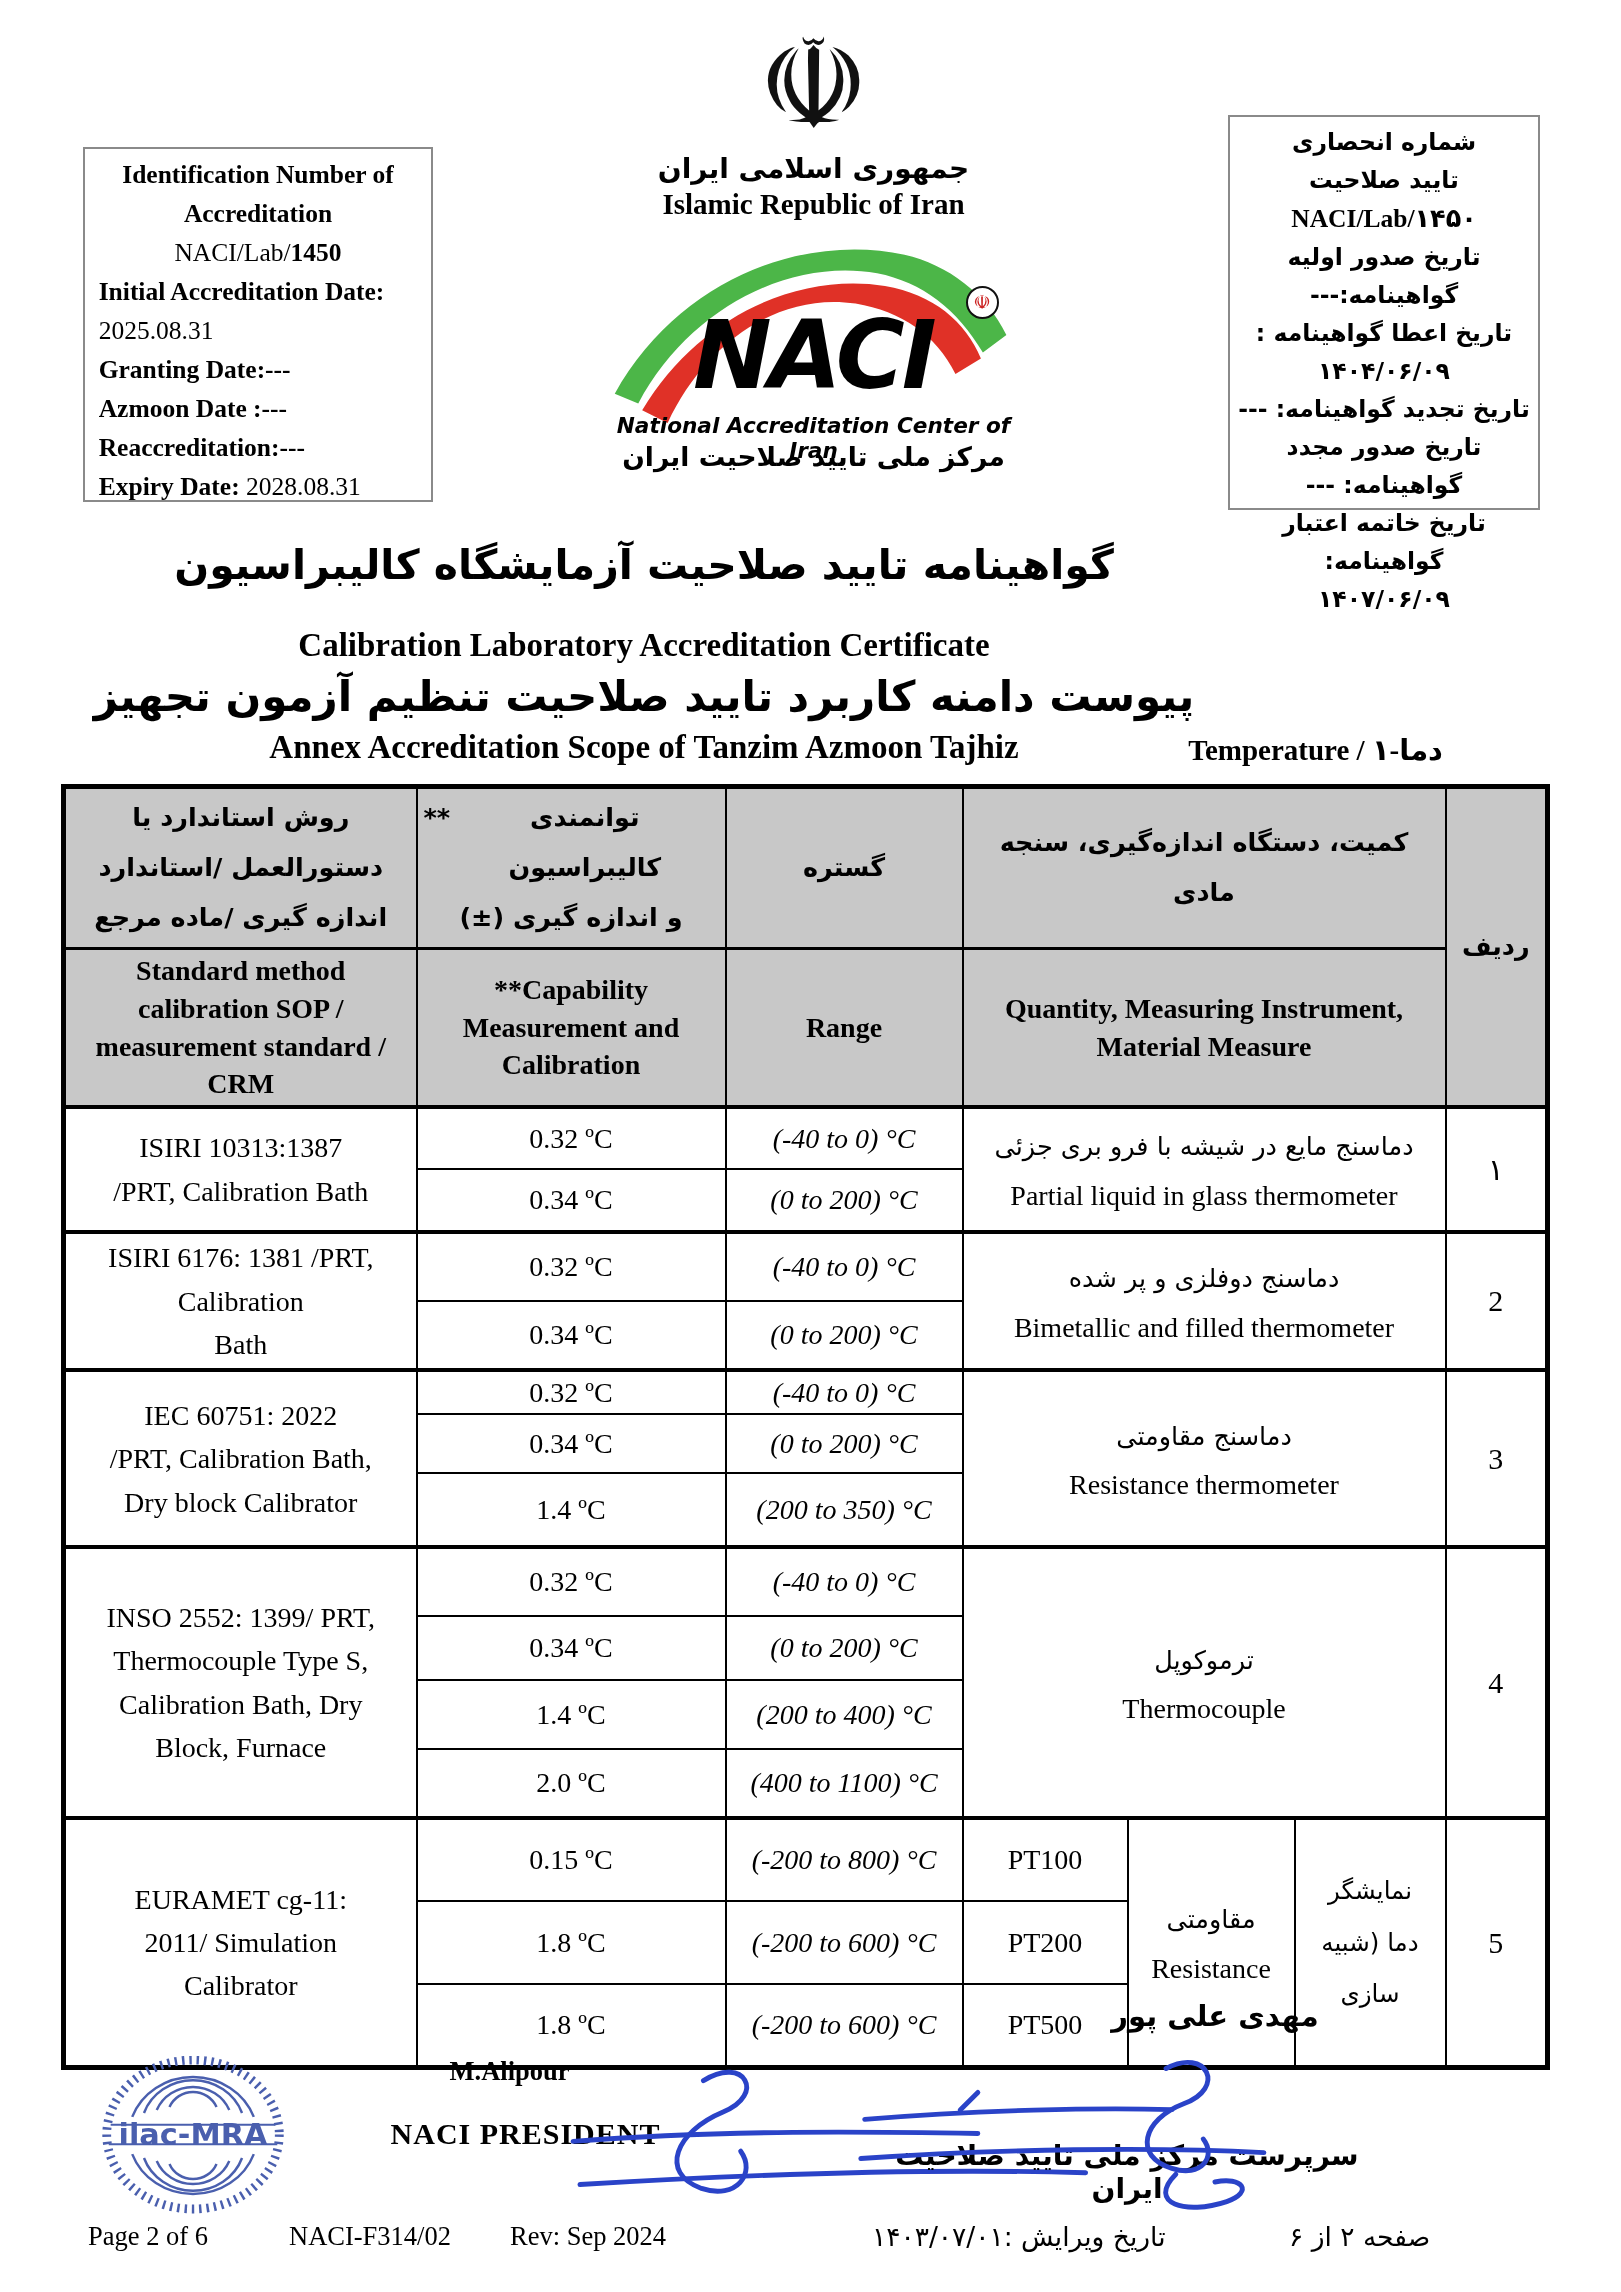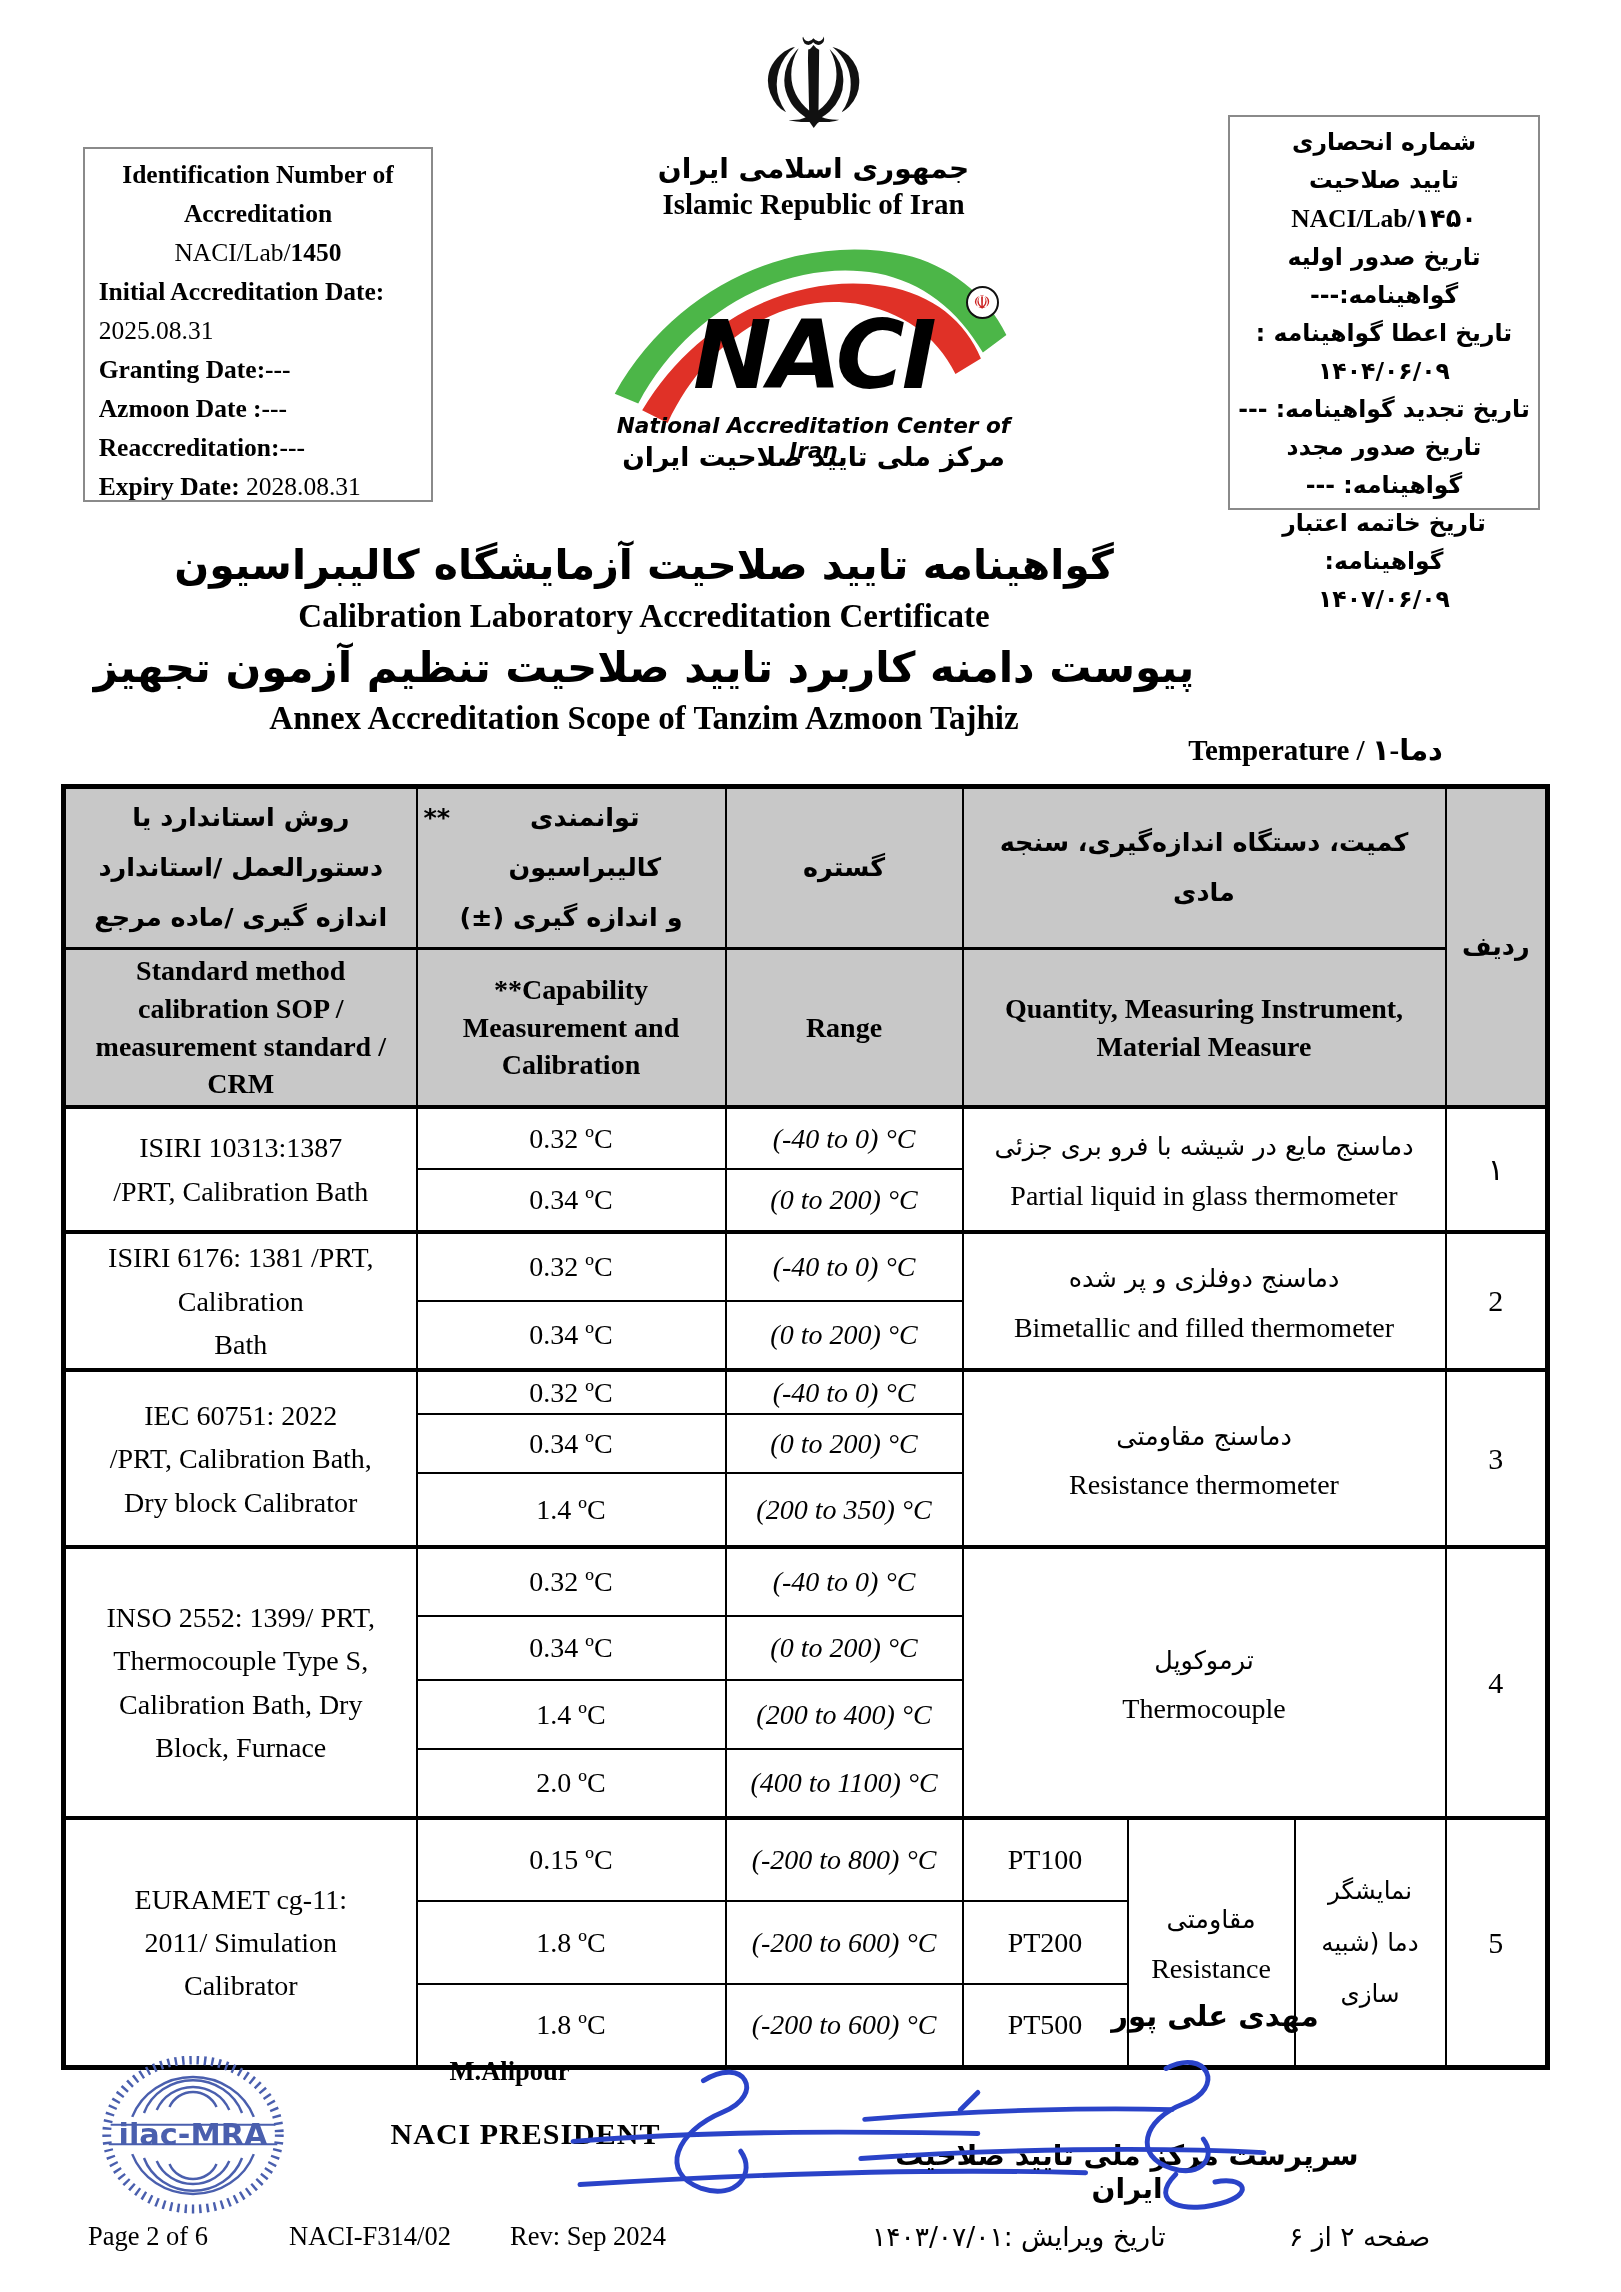--- a/index.html
+++ b/index.html
@@ -31,21 +31,21 @@
                 border:2px solid #111; background:#fff; color:#c22; font-size:19.6px; line-height:29px;
                 font-family:"DejaVu Sans", sans-serif; text-align:center; }
   .naci-sub-en { position:absolute; top:184px; width:100%; font-family:"DejaVu Sans", sans-serif;
                  font-weight:bold; font-style:italic; font-size:21.6px; }
   .naci-sub-fa { position:absolute; top:212px; width:100%; font-family:"DejaVu Sans", sans-serif;
                  font-weight:bold; font-size:26.5px; }
 
   
   .titles { position:absolute; left:0; top:537px; width:1288px; text-align:center; }
   .t-fa1 { font-family:"DejaVu Sans", sans-serif; font-weight:bold; font-size:41px; line-height:57px; }
-  .t-en1 { font-weight:bold; font-size:33px; line-height:45px; }
+  .t-en1 { font-weight:bold; font-size:33px; line-height:45px;margin-top:29px; }
   .t-fa2 { font-family:"DejaVu Sans", sans-serif; font-weight:bold; font-size:42px; line-height:57px; }
   .t-en2 { font-weight:bold; font-size:33px; line-height:45px; }
   .section-line { position:absolute; left:0; top:733px; width:1443px; text-align:right;
                   font-size:29px; font-weight:bold; }
   .section-line .fa-part { font-family:"DejaVu Sans", sans-serif; }
 
   
   .tablewrap { position:absolute; left:61px; top:784px; }
   table.scope { border-collapse:collapse; border:5.9px solid #000; table-layout:fixed; }
   .scope th, .scope td { border:2.9px solid #000; border-top-width:2px; border-bottom-width:2px;

